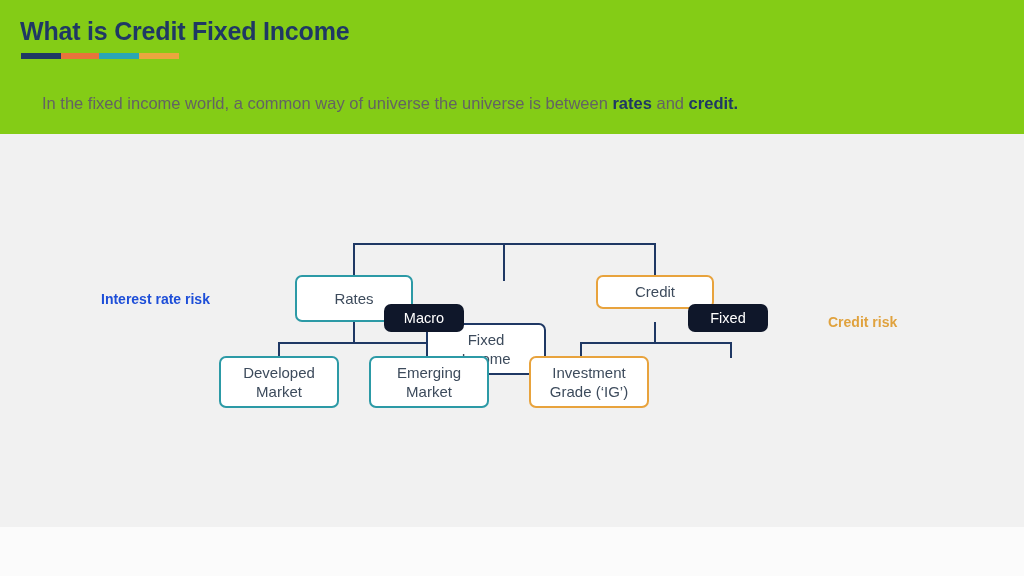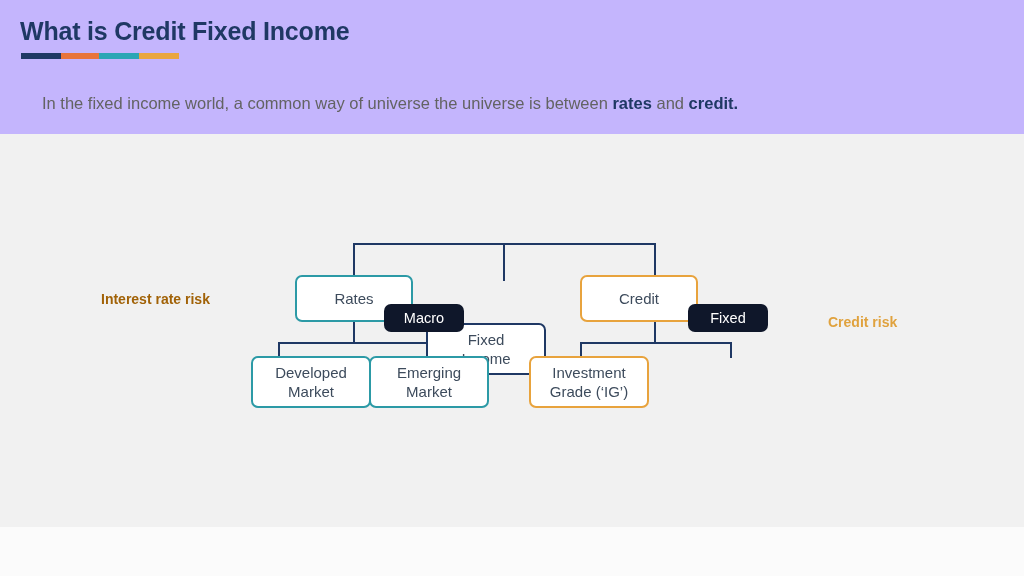--- a/index.html
+++ b/index.html
@@ -13,21 +13,21 @@
     font-family: "Liberation Sans", sans-serif;
     overflow: hidden;
     position: relative;
   }
 
   
   .header {
     position: absolute;
     left: 0; top: 0;
     width: 1024px; height: 134px;
-    background: #c4b5fd;
+    background: #84cc16;
   }
   .page-title {
     position: absolute;
     left: 20px; top: 17px;
     font-size: 25px;
     font-weight: bold;
     color: #1f3864;
     letter-spacing: -0.2px;
   }
   .accent-bar {
@@ -92,21 +92,21 @@
     z-index: 6;
   }
 
   .side-label {
     position: absolute;
     font-size: 14px;
     font-weight: bold;
     white-space: nowrap;
     z-index: 4;
   }
-  .side-label.teal   { color: #a16207; }
+  .side-label.teal   { color: #1d4ed8; }
   .side-label.orange { color: #e0a23e; margin-top: 23px; }
 
   .conn {
     position: absolute;
     background: #1f3864;
     z-index: 1;
   }
   .conn.v { width: 2px; }
   .conn.h { height: 2px; }
 
@@ -165,26 +165,26 @@
 
   <div class="conn v" style="left:654px; top:188px; height:22px;"></div>
   <div class="conn h" style="left:580px; top:208px; width:150px;"></div>
   <div class="conn v" style="left:580px; top:208px; height:16px;"></div>
   <div class="conn v" style="left:730px; top:208px; height:16px;"></div>
 
   <div class="node navy" style="left:426px; top:189px; width:120px; height:52px; white-space:pre-line;">Fixed
 Income</div>
 
   <div class="node teal" style="left:295px; top:141px; width:118px; height:47px;">Rates</div>
-  <div class="node orange" style="left:580px; top:141px; width:118px; height:47px;">Credit</div>
+  <div class="node orange" style="left:596px; top:141px; width:118px; height:34px;">Credit</div>
 
   <div class="badge" style="left:384px; top:170px; width:80px; height:28px;">Macro</div>
   <div class="badge" style="left:688px; top:170px; width:80px; height:28px;">Fixed</div>
 
-  <div class="node teal" style="left:219px; top:222px; width:120px; height:52px; white-space:pre-line;margin-left:32px;">Developed
+  <div class="node teal" style="left:219px; top:222px; width:120px; height:52px; white-space:pre-line;">Developed
 Market</div>
   <div class="node teal" style="left:369px; top:222px; width:120px; height:52px; white-space:pre-line;">Emerging
 Market</div>
   <div class="node orange" style="left:521px; top:222px; width:120px; height:52px; white-space:pre-line;margin-left:8px;">Investment
 Grade (‘IG’)</div>
 
   <div class="side-label teal" style="left:101px; top:157px;">Interest rate risk</div>
   <div class="side-label orange" style="left:828px; top:157px;">Credit risk</div>
 
 </div>

